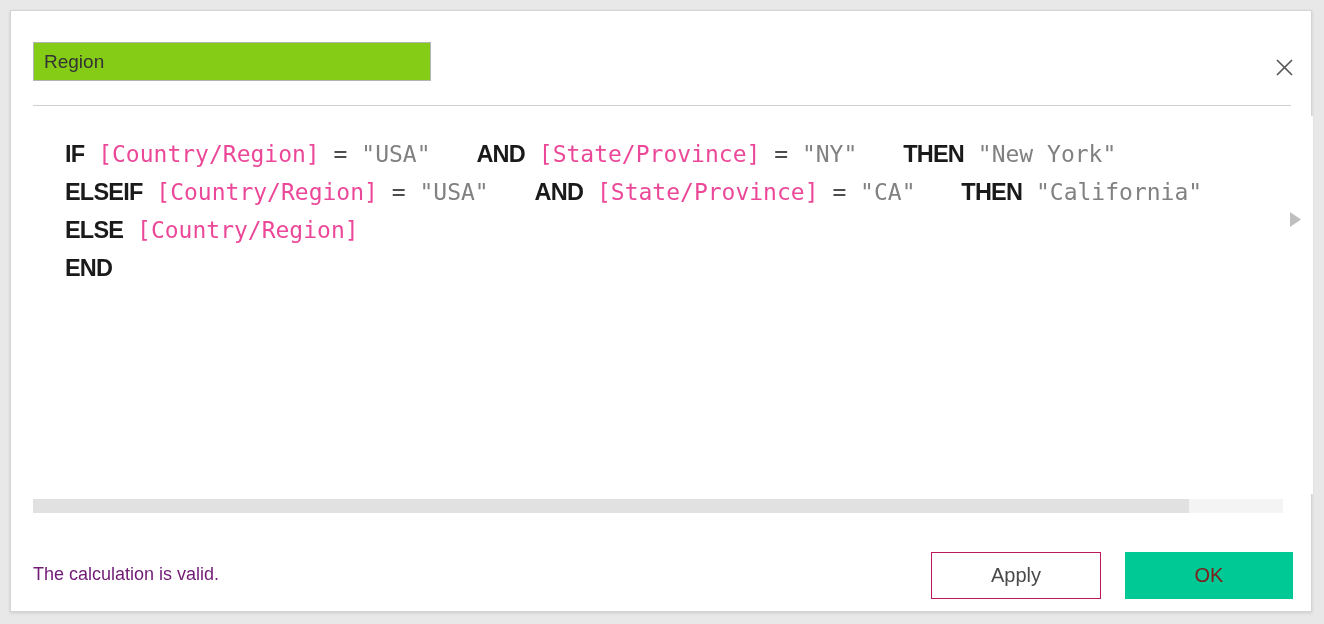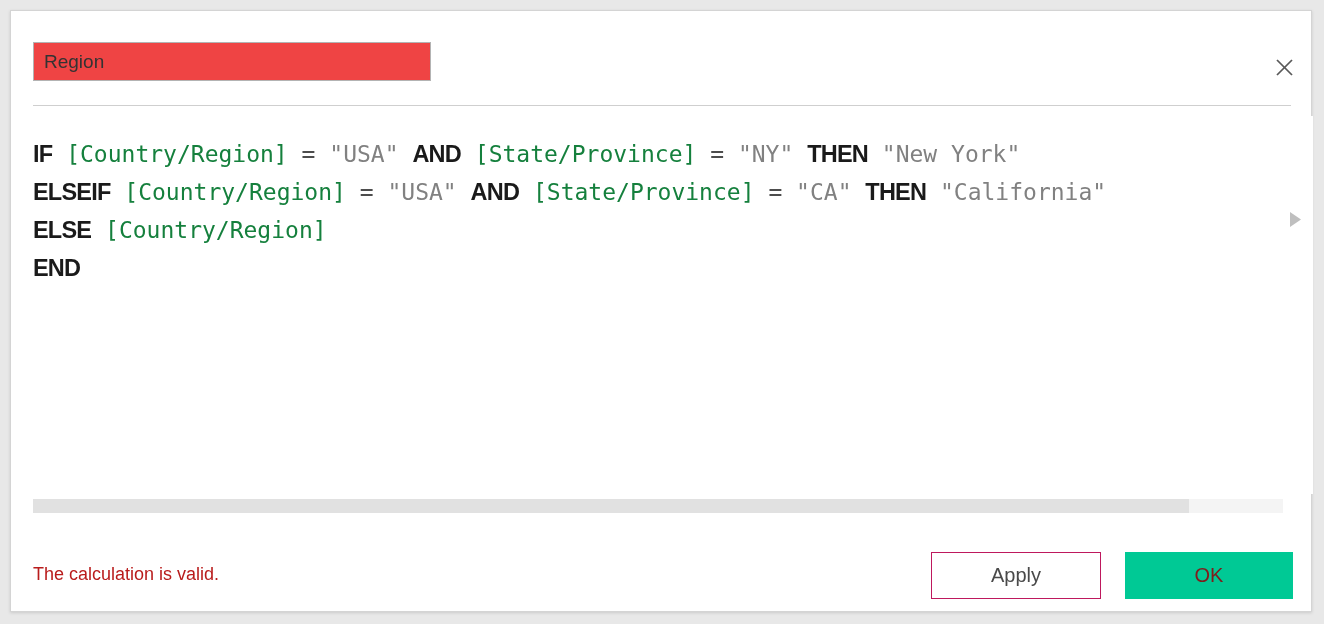--- a/index.html
+++ b/index.html
@@ -43,21 +43,21 @@
     height: 95px;
   }
   #name-input {
     position: absolute;
     left: 22px;
     top: 31px;
     width: 398px;
     height: 39px;
     box-sizing: border-box;
     border: 1px solid #b3b3b3;
-    background: #ef4444;
+    background: #84cc16;
     color: #333333;
     font-family: "Liberation Sans", sans-serif;
     font-size: 19px;
     padding: 0 10px;
     outline: none;
     border-radius: 0;
   }
   #close-button {
     position: absolute;
     right: 10px;
@@ -104,23 +104,24 @@
     line-height: 38px;
     letter-spacing: 0px;
     color: #1a1a1a;
   }
   .tok-kw {
     font-family: "Liberation Sans", sans-serif;
     font-weight: bold;
     font-size: 23.5px;
     letter-spacing: -0.8px;
     color: #1a1a1a;
+    margin-left: 32px;
   }
   .tok-field {
-    color: #15803d;
+    color: #ec4899;
   }
   .tok-str {
     color: #818181;
   }
   .tok-op {
     color: #4d4d4d;
   }
 
   
   #expand-arrow {
@@ -161,21 +162,21 @@
     bottom: 0;
     width: 1302px;
     height: 90px;
   }
   #status-text {
     position: absolute;
     left: 22px;
     top: 43px;
     font-family: "Liberation Sans", sans-serif;
     font-size: 18px;
-    color: #b91c1c;
+    color: #701a75;
     white-space: nowrap;
   }
   .btn {
     position: absolute;
     top: 31px;
     height: 47px;
     font-family: "Liberation Sans", sans-serif;
     font-size: 20px;
     box-sizing: border-box;
     cursor: pointer;

